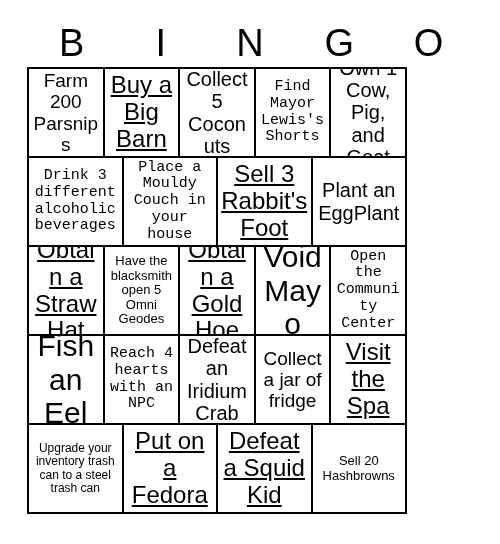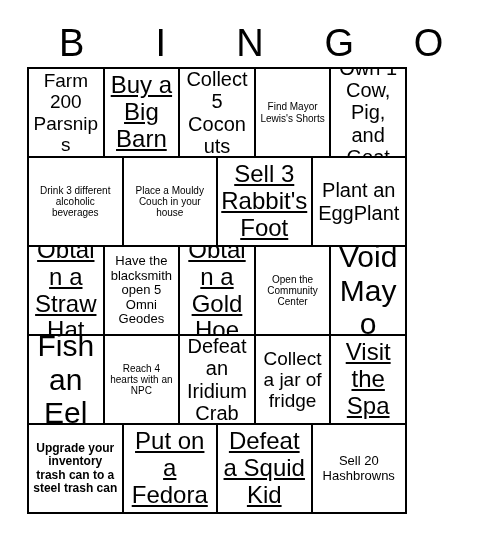--- a/index.html
+++ b/index.html
@@ -64,23 +64,23 @@
   .cell-text {
     display: block;
     width: 100%;
     line-height: 1.12;
     word-wrap: break-word;
   }
   .fs-xxl { font-size: 30px; }
   .fs-xl  { font-size: 24px; text-decoration: underline; }
   .fs-lg  { font-size: 19px; }
   .fs-md  { font-size: 20px; }
-  .fs-sm  { font-size: 10px; }
+  .fs-sm  { font-size: 15px; font-family: Liberation Mono, monospace; }
   .fs-xs  { font-size: 13px; }
-  .fs-xxs { font-size: 12px; font-weight: bold; }
+  .fs-xxs { font-size: 12px; }
 </style>
 </head>
 <body>
 
 <div id="card">
 
   <div id="header-row">
     <div class="header-letter">B</div>
     <div class="header-letter">I</div>
     <div class="header-letter">N</div>
@@ -127,24 +127,24 @@
       <div class="cell">
           <span class="cell-text fs-xl">Obtain a Straw Hat</span>
         </div>
       <div class="cell">
           <span class="cell-text fs-xs">Have the blacksmith open 5 Omni Geodes</span>
         </div>
       <div class="cell">
           <span class="cell-text fs-xl">Obtain a Gold Hoe</span>
         </div>
       <div class="cell">
-          <span class="cell-text fs-sm">Open the Community Center</span>
+          <span class="cell-text fs-xxl">Void Mayo</span>
         </div>
       <div class="cell">
-          <span class="cell-text fs-xxl">Void Mayo</span>
+          <span class="cell-text fs-sm">Open the Community Center</span>
         </div>
     </div>
 
     <div class="grid-row">
       <div class="cell">
           <span class="cell-text fs-xxl">Fish an Eel</span>
         </div>
       <div class="cell">
           <span class="cell-text fs-sm">Reach 4 hearts with an NPC</span>
         </div>

